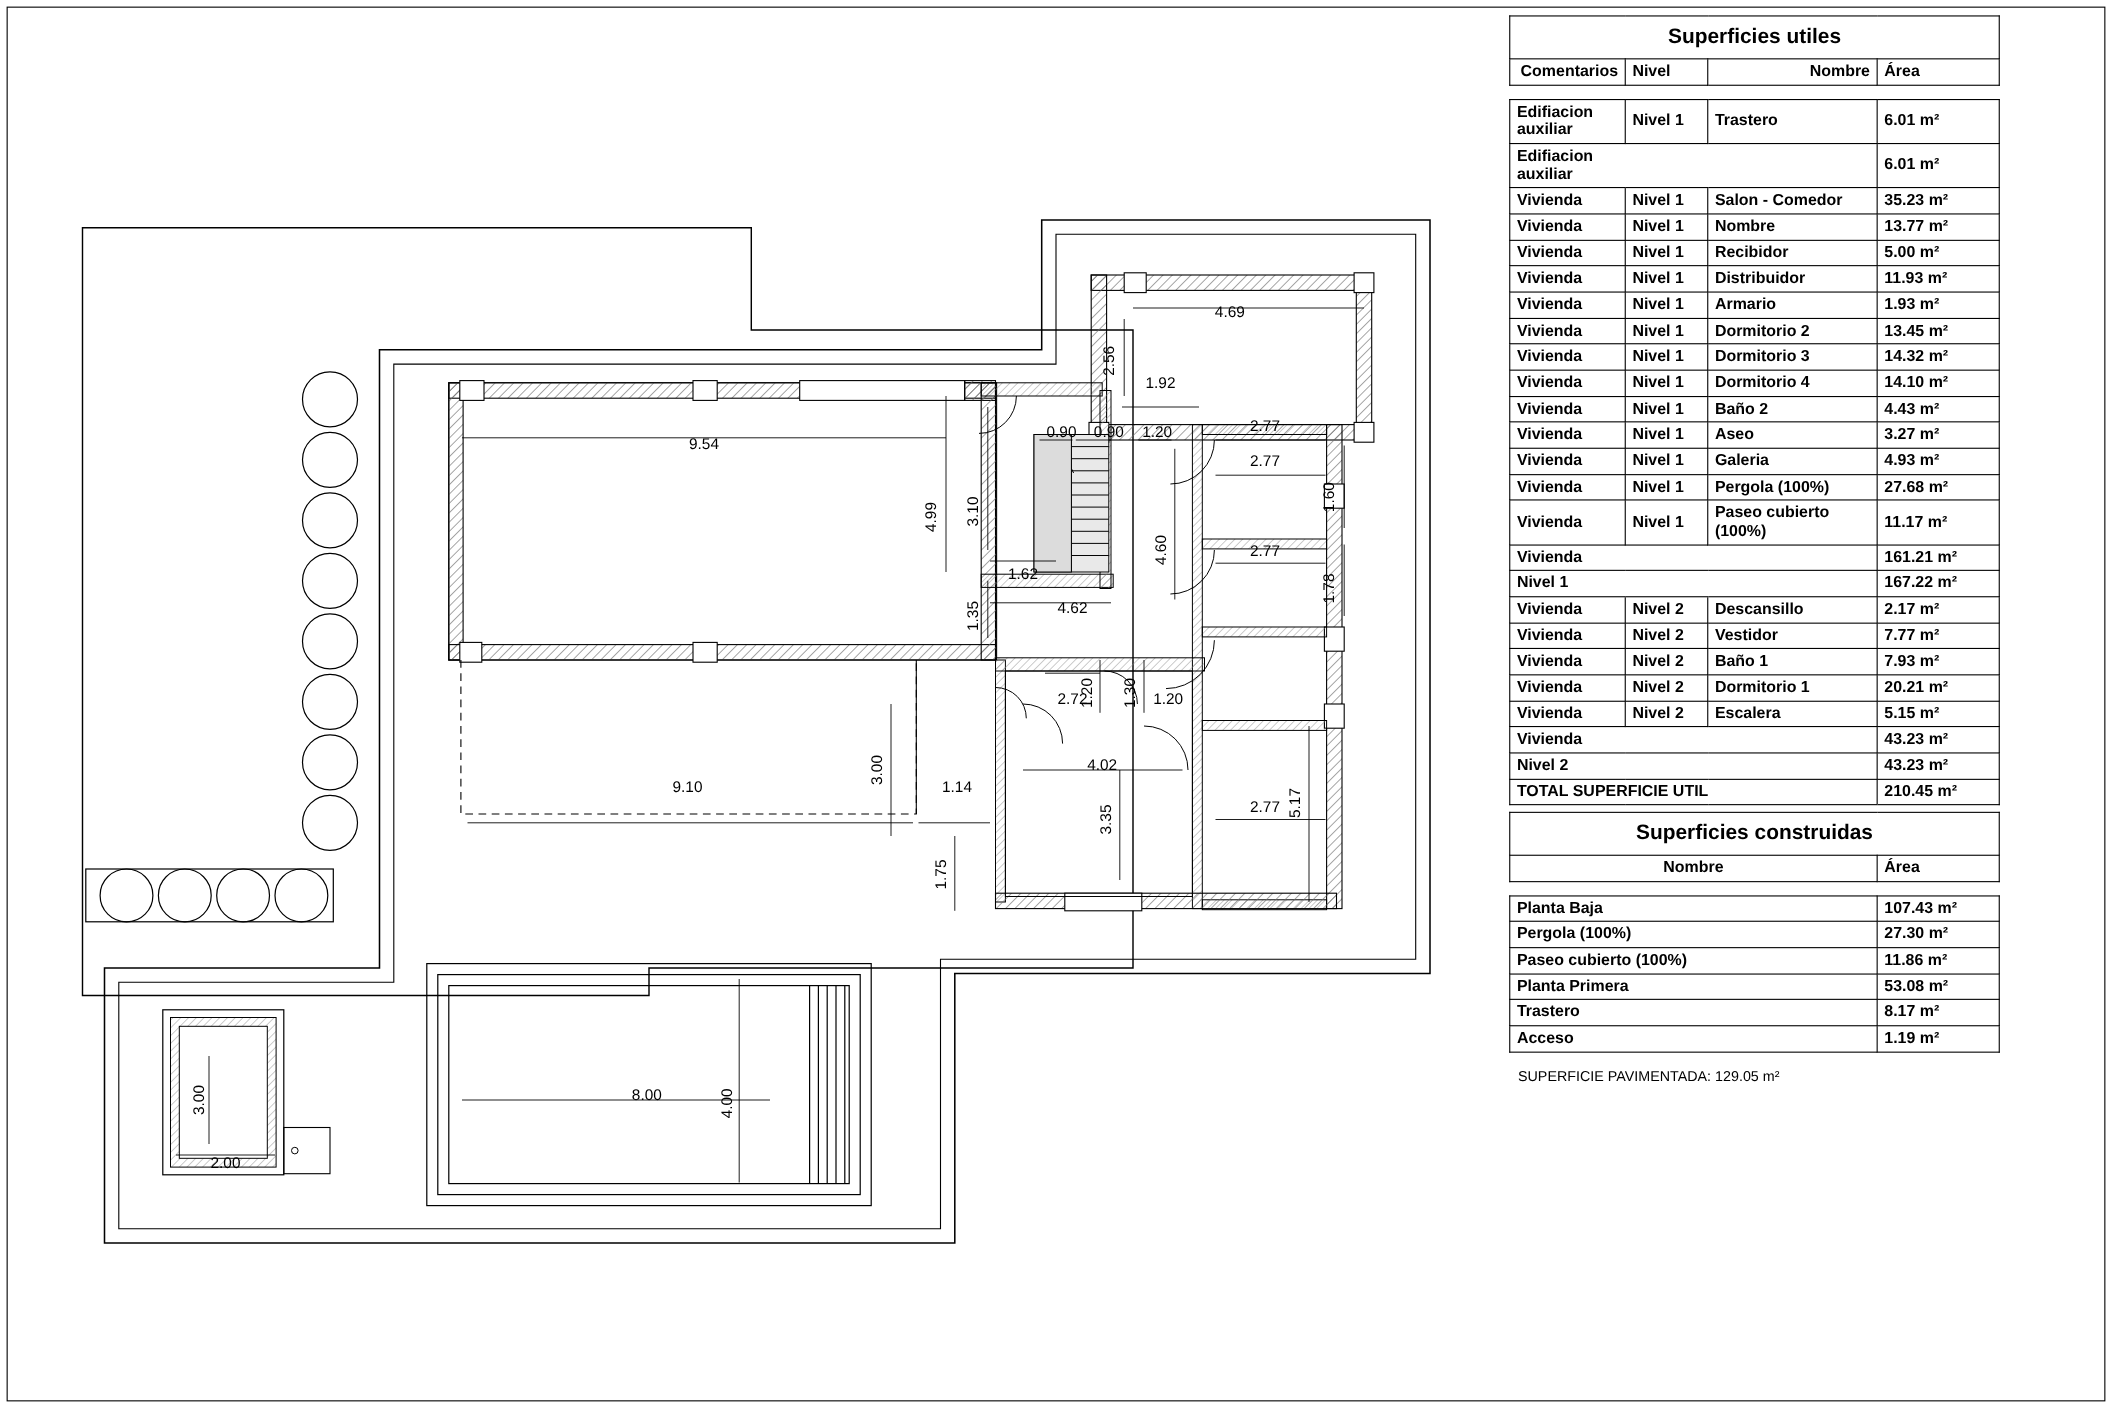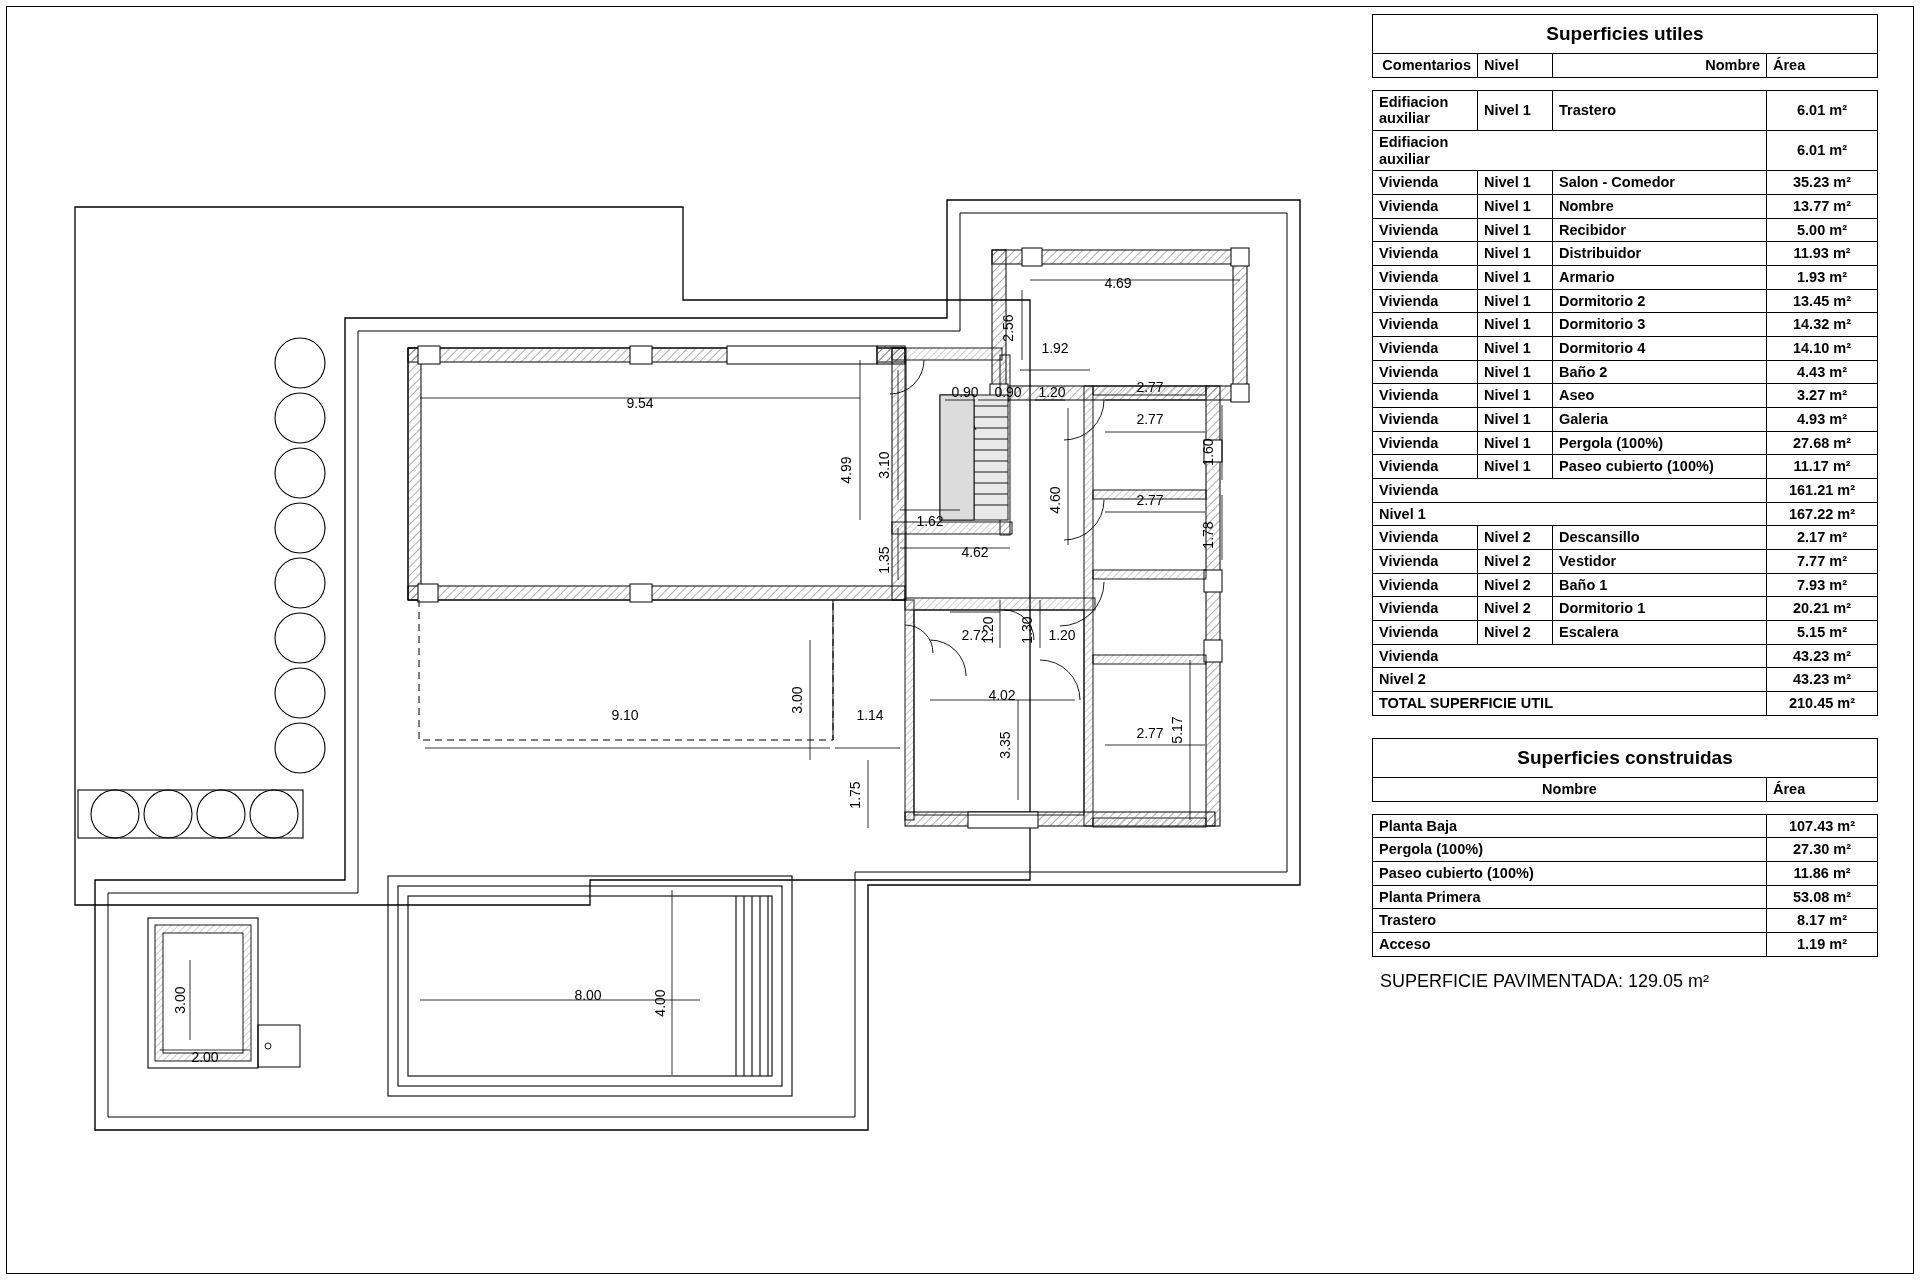--- a/index.html
+++ b/index.html
@@ -11,32 +11,32 @@
     position:relative;
     overflow:hidden;
   }
   .page{position:absolute;left:0;top:0;width:1920px;height:1280px;}
 
   
   .frame{position:absolute;left:6px;top:6px;width:1908px;height:1268px;border:1px solid #000;box-sizing:border-box;}
 
   
   .tables{position:absolute;left:1372px;top:14px;width:520px;}
-  table{border-collapse:collapse;width:506px;font-size:14.5px;font-weight:bold;}
+  table{border-collapse:collapse;width:446px;font-size:14.5px;font-weight:bold;}
   table td,table th{border:1px solid #000;padding:3px 6px;line-height:1.15;}
   .tbl-title{font-size:19px;text-align:center;font-weight:bold;padding:8px 4px;border:1px solid #000;}
   .hdr td{font-weight:bold;text-align:left;font-size:14.5px;}
   .hdr td.lft{text-align:right;}
-  .area{text-align:center;width:98px;}
+  .area{width:98px;}
   .c-com{width:92px;}
   .c-niv{width:62px;text-align:left;}
   .c-nom{width:auto;}
   .spacer-row td{border:0;height:12px;padding:0;}
   .tbl2{margin-top:0;}
-  .foot{font-size:18px;font-weight:normal;margin-top:14px;margin-left:8px;}
+  .foot{font-size:13px;font-weight:normal;margin-top:14px;margin-left:8px;}
 
   
   .table2-wrap{position:absolute;left:1372px;top:738px;width:520px;}
 
   
   .drawing{position:absolute;left:0;top:0;width:1372px;height:1280px;}
   svg{display:block;}
 </style>
 </head>
 <body>

